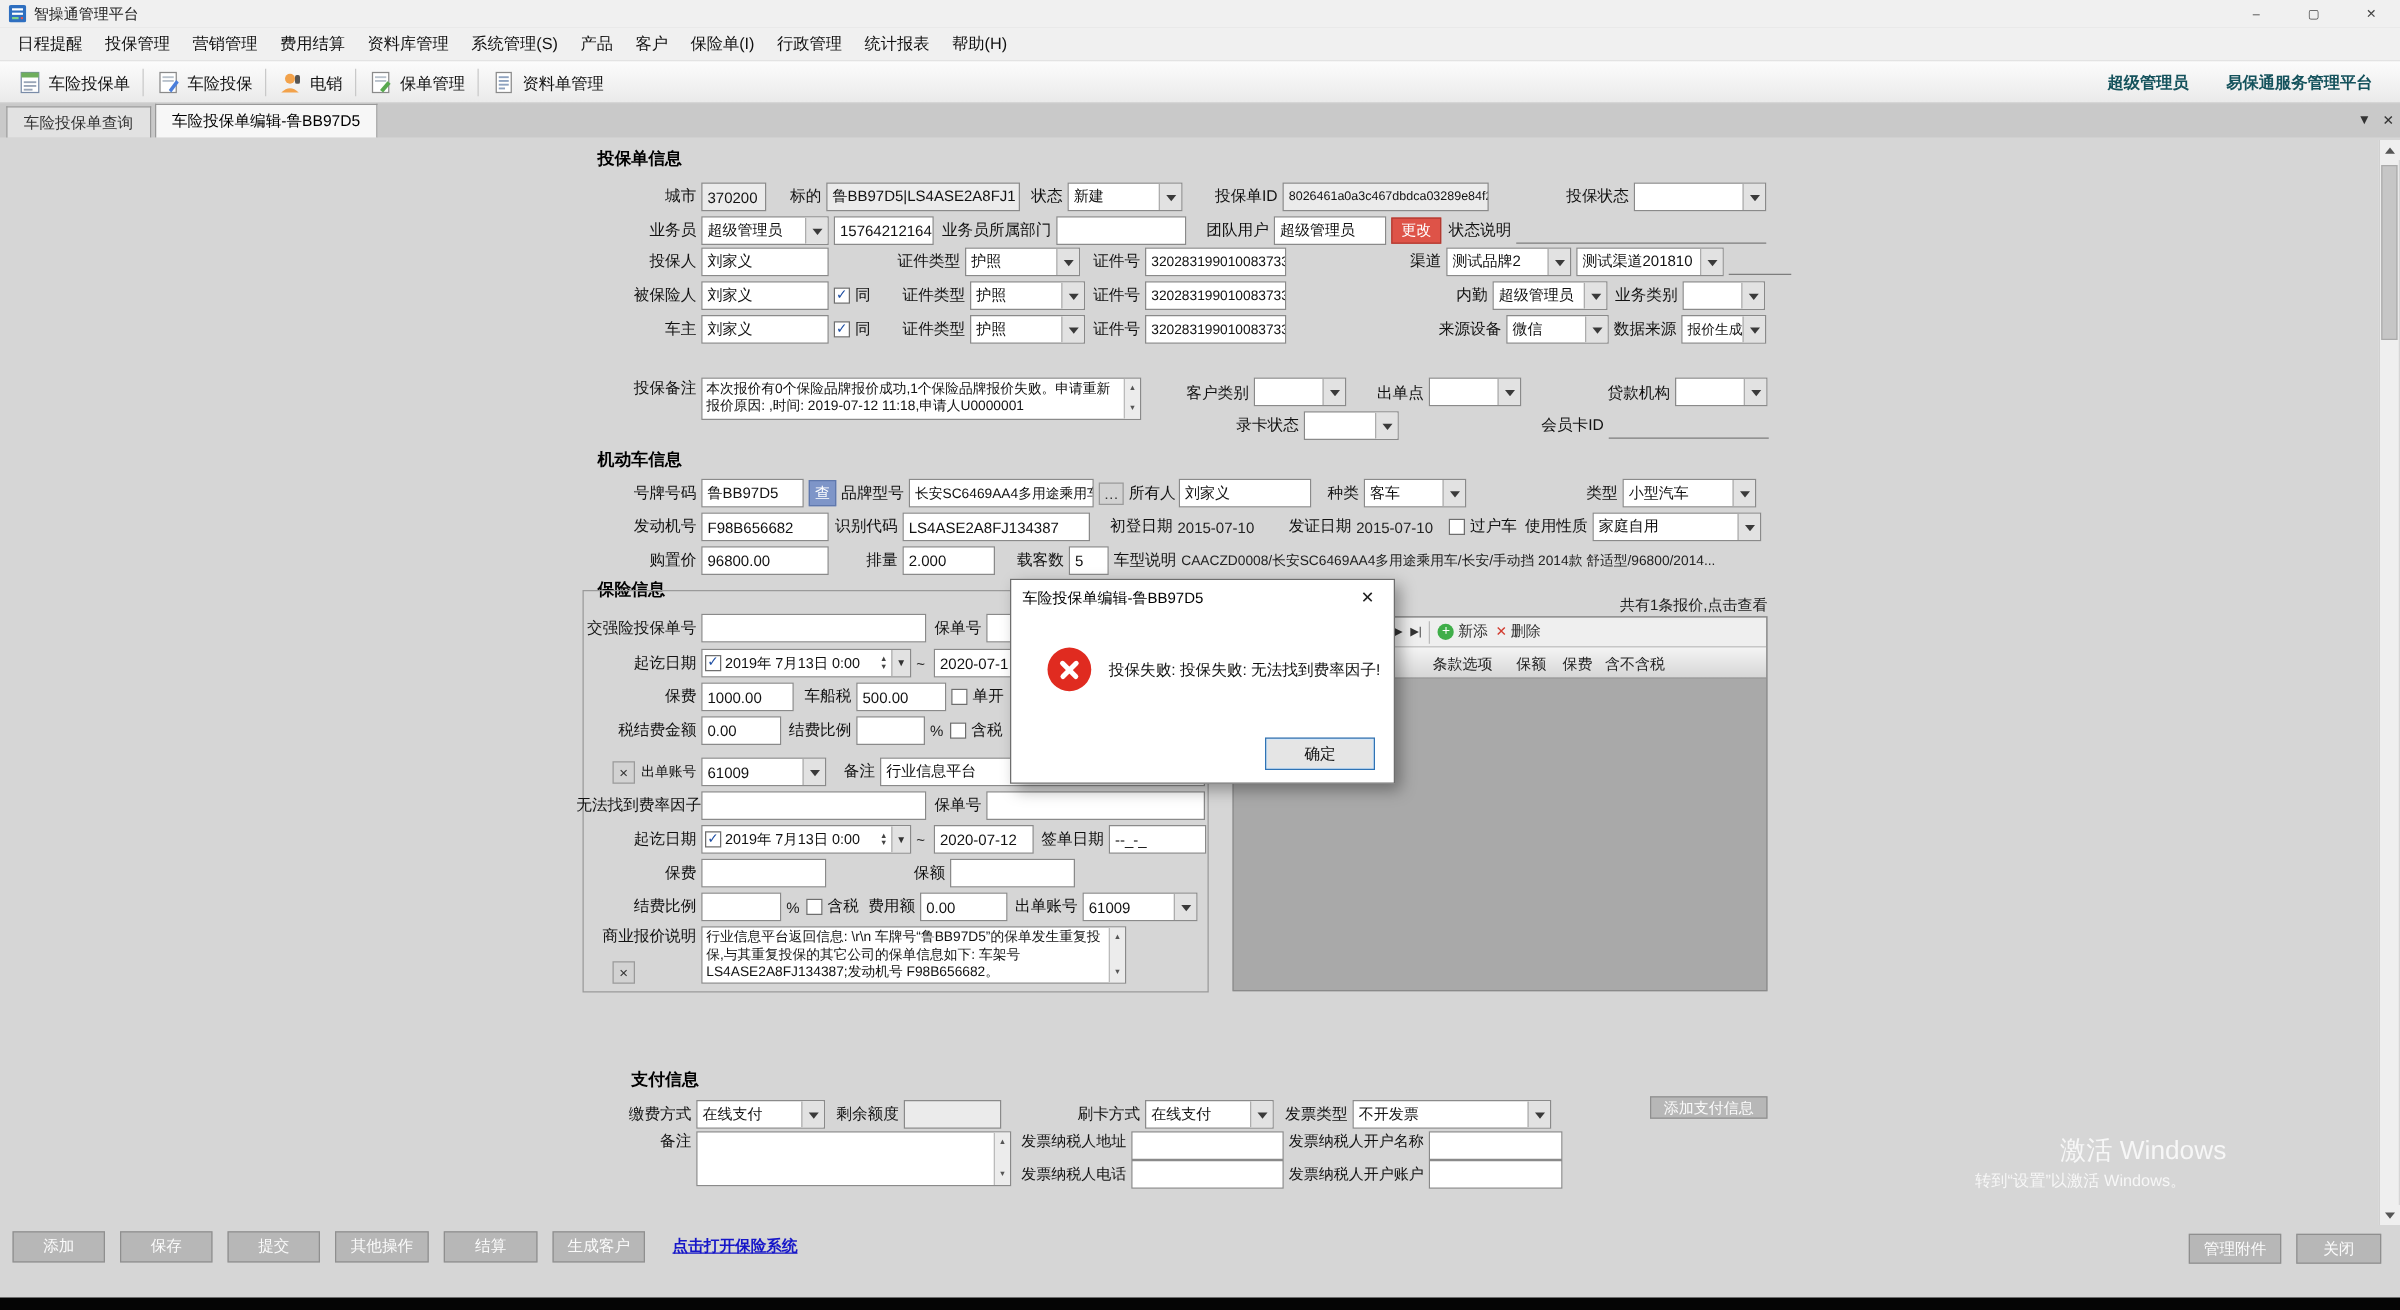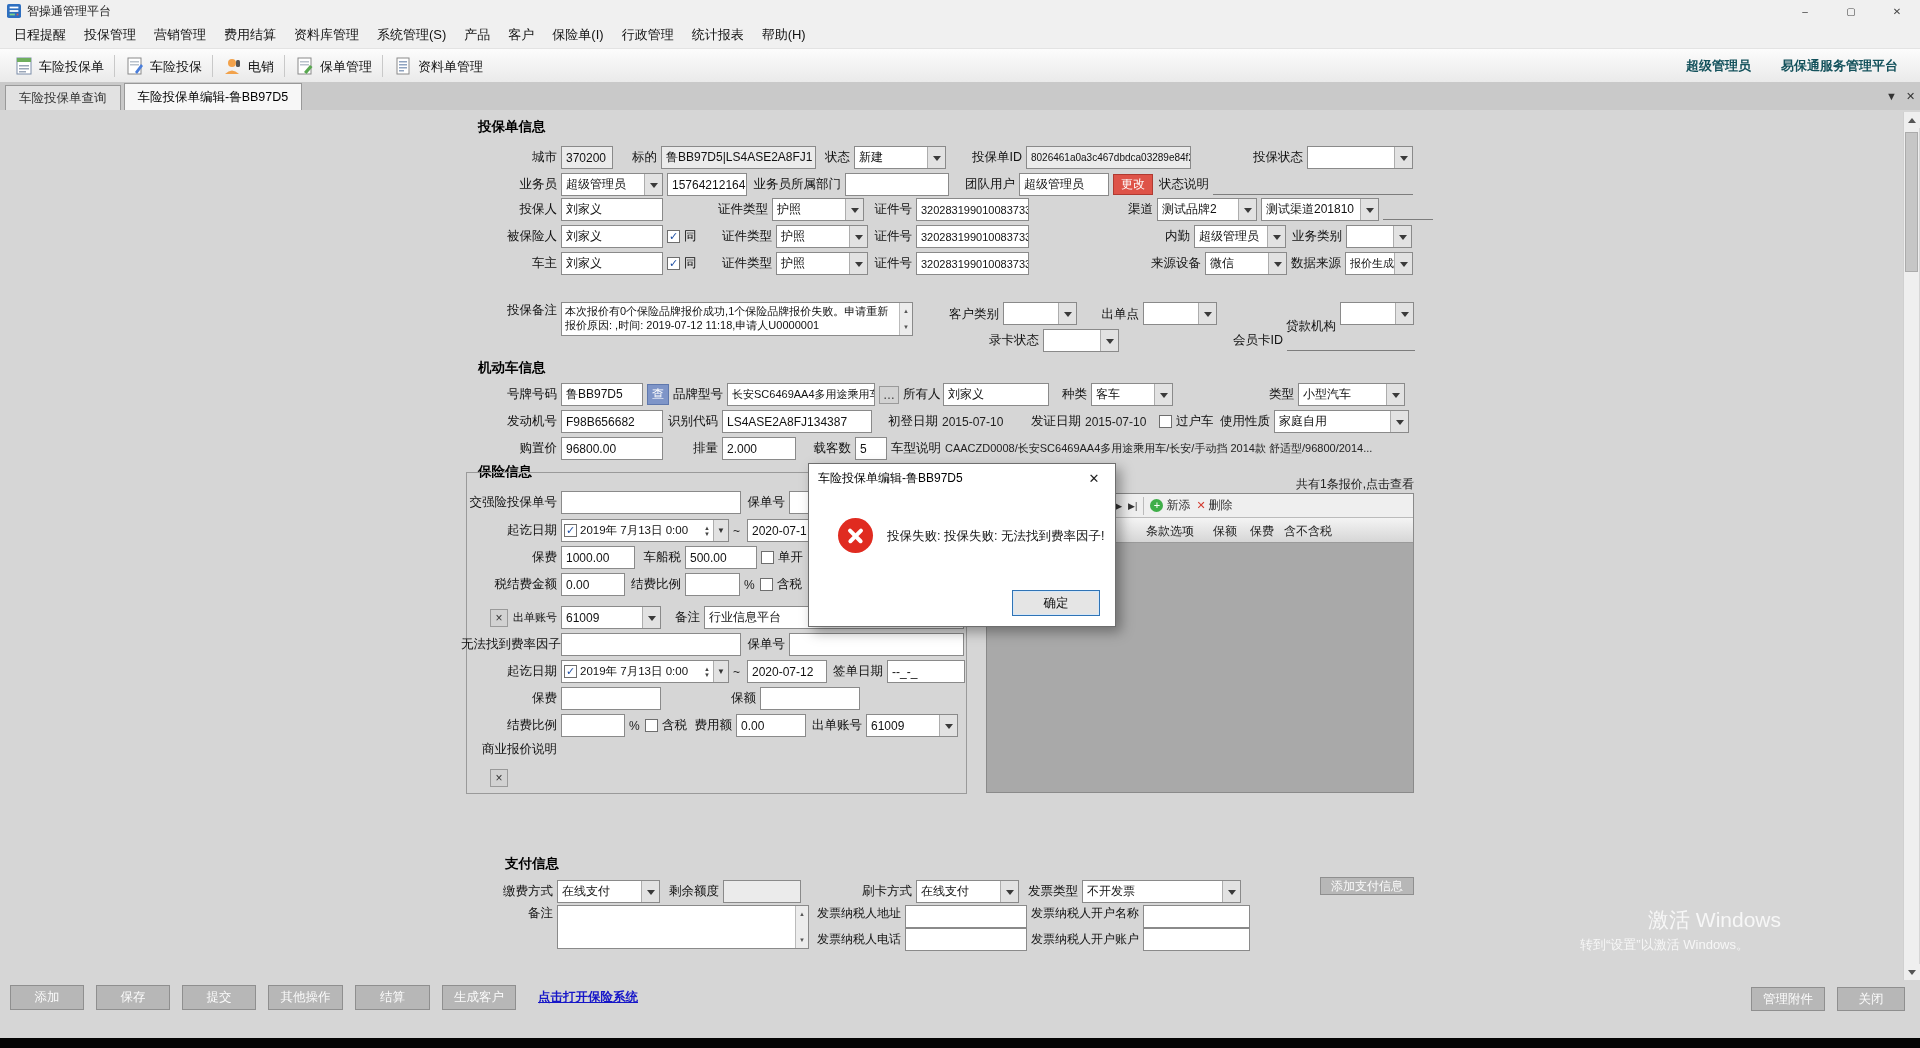--- a/index.html
+++ b/index.html
@@ -267,21 +267,21 @@
       <span>本次报价有0个保险品牌报价成功,1个保险品牌报价失败。申请重新报价原因: ,时间: 2019-07-12 11:18,申请人U0000001</span>
       <span class="mini-scroll">
           <i style="font-style:normal">▲</i>
           <i style="font-style:normal">▼</i>
         </span>
     </span>
     <span class="lbl" style="width:82px;margin-top:4px">客户类别</span>
     <span class="sel" style="width:74px"></span>
     <span class="lbl" style="width:58px;margin-top:4px">出单点</span>
     <span class="sel" style="width:74px"></span>
-    <span class="lbl" style="width:115px;margin-top:16px">贷款机构</span>
+    <span class="lbl" style="width:115px;margin-top:4px">贷款机构</span>
     <span class="sel" style="width:74px"></span>
   </div>
 
   <div class="frow" style="left:917px;top:329px">
     <span class="lbl" style="width:122px">录卡状态</span>
     <span class="sel" style="width:76px"></span>
     <span class="lbl" style="width:160px">会员卡ID</span>
     <span class="uln" style="width:128px"></span>
   </div>
 
@@ -419,20 +419,27 @@
     <span class="chk"></span>
     <span class="lbl" style="width:28px;text-align:left">含税</span>
     <span class="lbl" style="width:38px">费用额</span>
     <span class="tb" style="width:70px">0.00</span>
     <span class="lbl" style="width:52px">出单账号</span>
     <span class="sel" style="width:92px">61009</span>
   </div>
 
   <div class="frow tall" style="left:461px;top:741px">
     <span class="lbl" style="width:96px">商业报价说明</span>
+    <span class="tarea" style="width:340px;height:46px">
+      <span>行业信息平台返回信息: \r\n 车牌号“鲁BB97D5”的保单发生重复投保,与其重复投保的其它公司的保单信息如下: 车架号LS4ASE2A8FJ134387;发动机号 F98B656682。</span>
+      <span class="mini-scroll">
+          <i style="font-style:normal">▲</i>
+          <i style="font-style:normal">▼</i>
+        </span>
+    </span>
   </div>
   <span class="xbtn" style="position:absolute;left:490px;top:769px">×</span>
 
 
   <div class="qsummary">共有1条报价,点击查看</div>
   <div class="qpanel">
     <div class="qtool">
       <span class="qnav">|◀</span>
       <span class="qnav">◀</span>
       <span class="qbox"></span>

